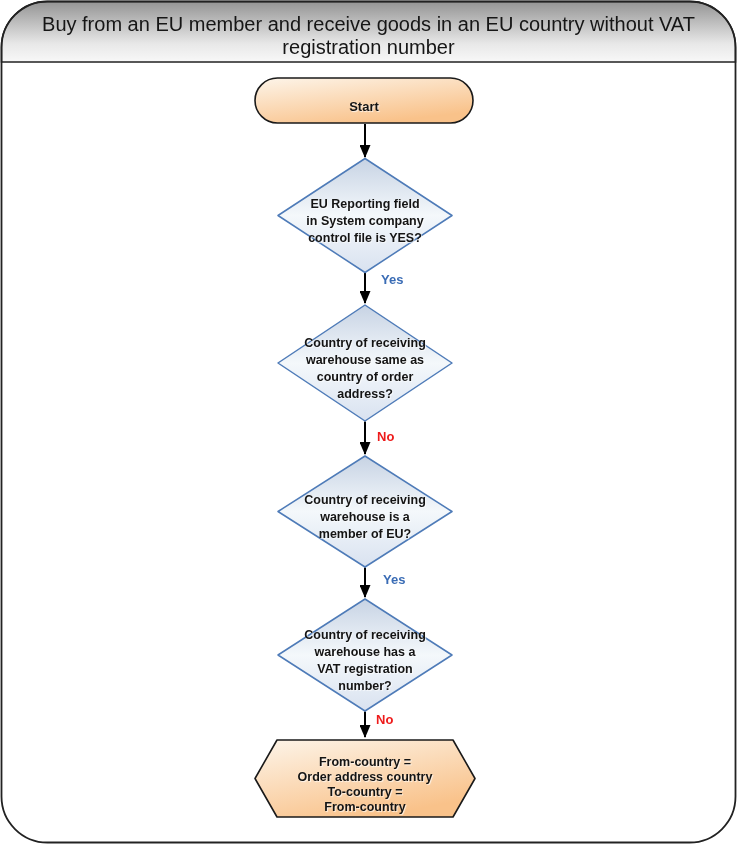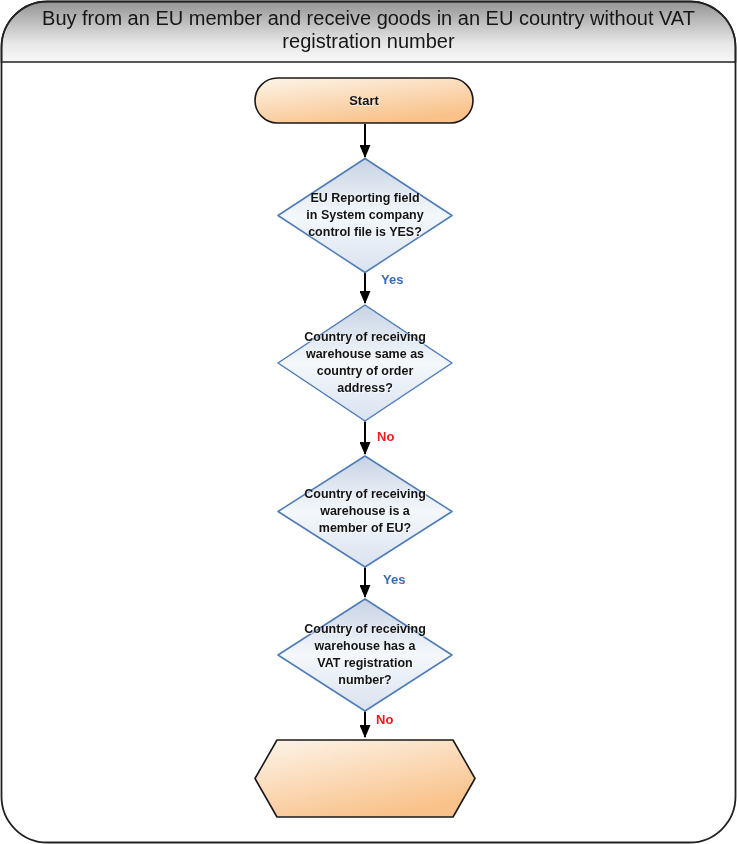--- a/index.html
+++ b/index.html
@@ -18,21 +18,21 @@
   }
   html,body{margin:0;padding:0;background:#ffffff;}
   .stage{
     position:relative;
     width:737px;height:844px;
     font-family:"Liberation Sans","DejaVu Sans",sans-serif;
     overflow:hidden;
     background:#ffffff;
   }
   .stage svg{position:absolute;left:0;top:0;}
-  .overlay{position:absolute;color:#111;}
+  .overlay{position:absolute;color:#111;margin-top:6px;}
   .page-title{
     left:20px;top:7px;width:697px;
     text-align:center;
     font-size:20px;line-height:23px;
     color:#161616;
     white-space:pre-line;
   }
   .node-label{
     display:flex;align-items:center;justify-content:center;
     text-align:center;
@@ -126,13 +126,17 @@
 warehouse is a
 member of EU?</div>
   <div class="branch-label branch-yes bl3">Yes</div>
 
   <div class="overlay node-label diamond-label dl4">Country of receiving
 warehouse has a
 VAT registration
 number?</div>
   <div class="branch-label branch-no bl4">No</div>
 
+  <div class="overlay node-label result-label">From-country =
+Order address country
+To-country =
+From-country</div>
 </div>
 
 </body></html>

